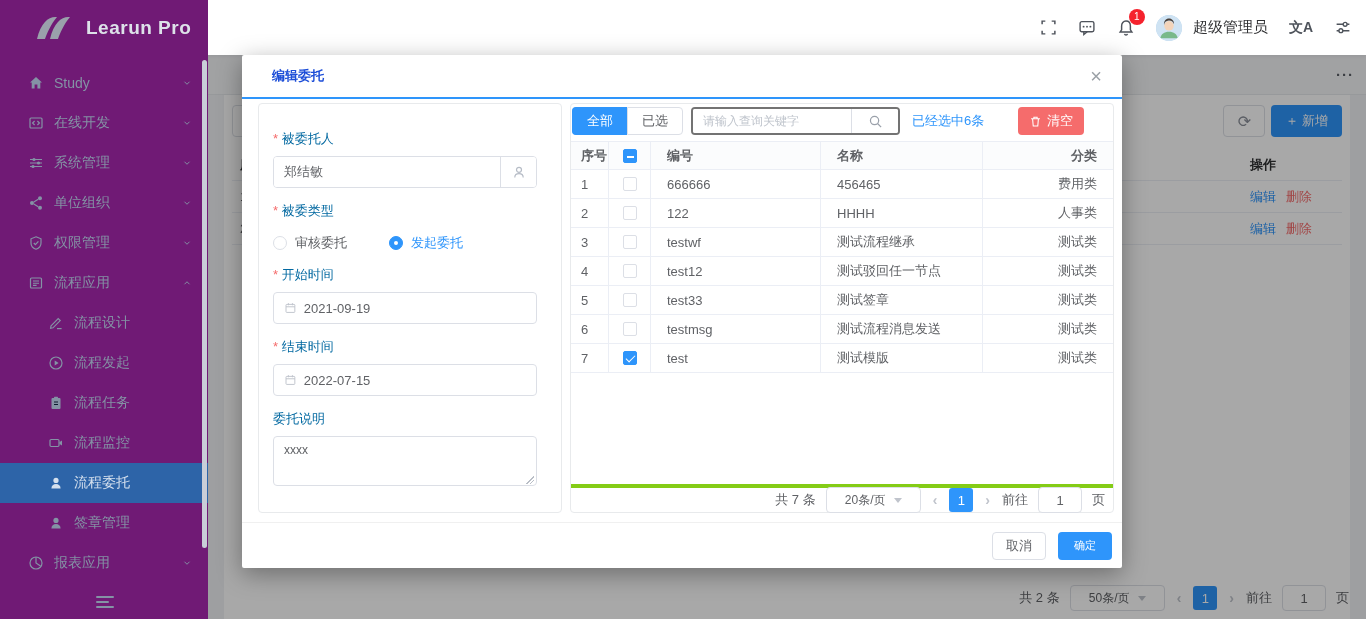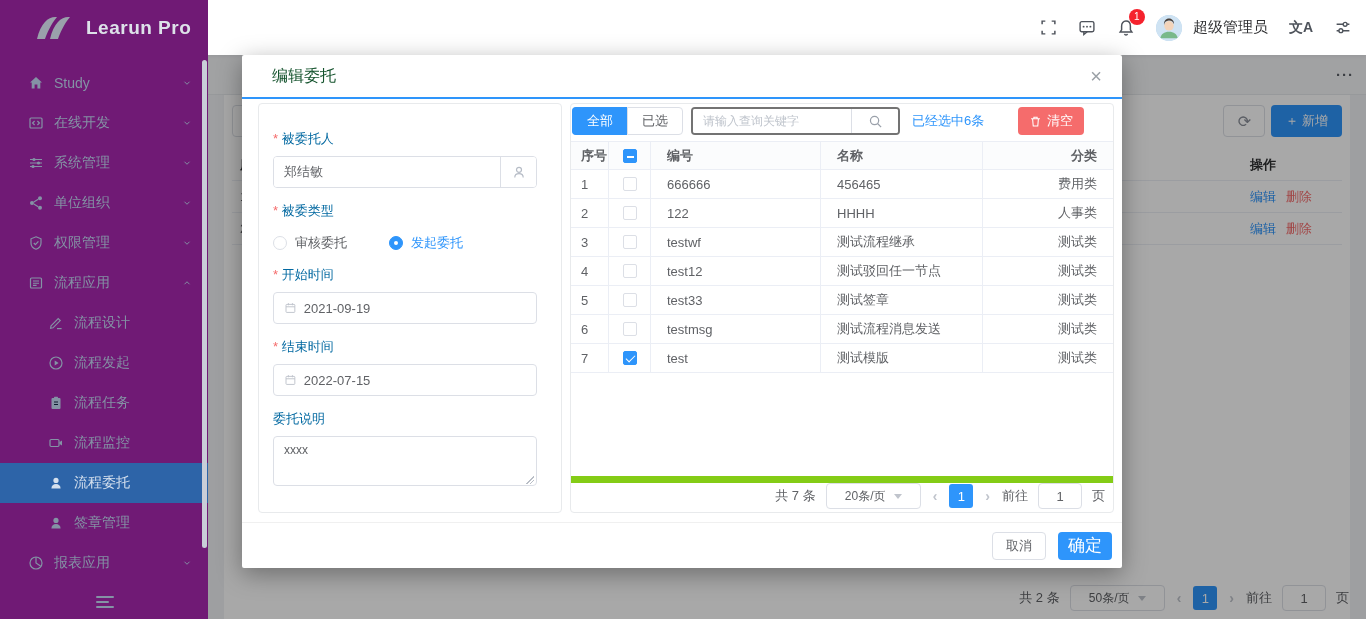--- a/index.html
+++ b/index.html
@@ -61,21 +61,21 @@
   .tri-down { width:0; height:0; border-left:4px solid transparent; border-right:4px solid transparent; border-top:5px solid #c0c4cc; }
   .pg-arrow { color:#c0c4cc; font-size:14px; font-weight:bold; padding:0 2px; cursor:pointer; }
   .pg-num { width:24px; height:24px; border-radius:3px; background:#2e95fb; color:#fff; display:flex; align-items:center; justify-content:center; font-size:13px; cursor:pointer; }
   .pg-goto { width:44px; height:26px; border:1px solid #dcdfe6; border-radius:4px; text-align:center; font-size:13px; color:#606266; }
   .page-pager { position:absolute; right:1px; bottom:8px; }
 
   
   .overlay { position:absolute; left:208px; top:55px; right:0; bottom:0; background:rgba(0,0,0,.34); z-index:30; }
   .modal { position:absolute; left:242px; top:55px; width:880px; height:513px; background:#fff; border-radius:2px; z-index:40; box-shadow:0 6px 24px rgba(0,0,0,.35); }
   .m-head { height:44px; display:flex; align-items:center; padding:0 20px 0 30px; border-bottom:2px solid #2e95fb; }
-  .m-title { font-size:16px; color:#14532d; }
+  .m-title { font-size:13px; color:#1d4ed8;font-weight:bold; }
   .m-close { margin-left:auto; color:#9aa0a6; font-size:20px; line-height:1; cursor:pointer; }
   .m-body { position:absolute; left:0; top:46px; width:880px; height:421px; }
   .panel { position:absolute; top:2px; height:410px; border:1px solid #e8eaec; border-radius:4px; background:#fff; }
   .panel-left { left:16px; width:304px; padding:14px; overflow:hidden; }
   .panel-right { left:328px; width:544px; }
 
   
   .f-label { font-size:13px; color:#0369a1; margin:14px 0 8px; }
   .f-label:first-child { margin-top:12px; }
   .req::before { content:"* "; color:#f56c6c; }
@@ -116,26 +116,26 @@
   .c-no { width:38px; padding-left:10px; }
   .c-cb { width:42px; justify-content:center; }
   .c-code { width:170px; padding-left:16px; }
   .c-name { flex:1; padding-left:16px; }
   .c-cat { width:130px; justify-content:flex-end; padding-right:16px; }
   .cb { width:14px; height:14px; border:1px solid #dcdfe6; border-radius:2px; background:#fff; position:relative; cursor:pointer; }
   .cb.on { background:#2e95fb; border-color:#2e95fb; }
   .cb.on::after { content:""; position:absolute; left:4px; top:1px; width:4px; height:8px; border:solid #fff; border-width:0 1.5px 1.5px 0; transform:rotate(45deg); }
   .cb.ind { background:#2e95fb; border-color:#2e95fb; }
   .cb.ind::after { content:""; position:absolute; left:3px; top:6px; width:7px; height:2px; background:#fff; }
-  .pk-pager { position:absolute; left:0; right:0; bottom:8px; height:28px; border-top:7px solid #84cc16; display:flex; align-items:flex-start; justify-content:flex-end; padding-right:8px; }
+  .pk-pager { position:absolute; left:0; right:0; bottom:0; height:28px; border-top:4px solid #84cc16; display:flex; align-items:center; justify-content:flex-end; padding-right:8px; }
 
   
   .m-foot { position:absolute; left:0; right:0; bottom:0; height:46px; border-top:1px solid #f0f0f0; display:flex; align-items:center; justify-content:flex-end; gap:12px; padding-right:10px; }
   .btn-cancel { width:54px; height:28px; border:1px solid #dcdfe6; border-radius:4px; background:#fff; color:#606266; font-size:13px; cursor:pointer; }
-  .btn-confirm { width:54px; height:28px; border:none; border-radius:4px; background:#2e95fb; color:#fff; font-size:17px; cursor:pointer; }
+  .btn-confirm { width:54px; height:28px; border:none; border-radius:4px; background:#2e95fb; color:#fff; font-size:11px; cursor:pointer; }
 </style>
 </head>
 <body>
 
 <aside class="sidebar">
   <div class="logo-row">
     <svg width="46" height="30" viewBox="0 0 46 30">
       <path d="M7 26 C11 9, 19 3, 27 4 C21 11, 17 20, 15 26 Z" fill="#9aa1ab"></path>
       <path d="M20 26 C24 9, 32 3, 40 4 C34 11, 30 20, 28 26 Z" fill="#9aa1ab"></path>
     </svg>

